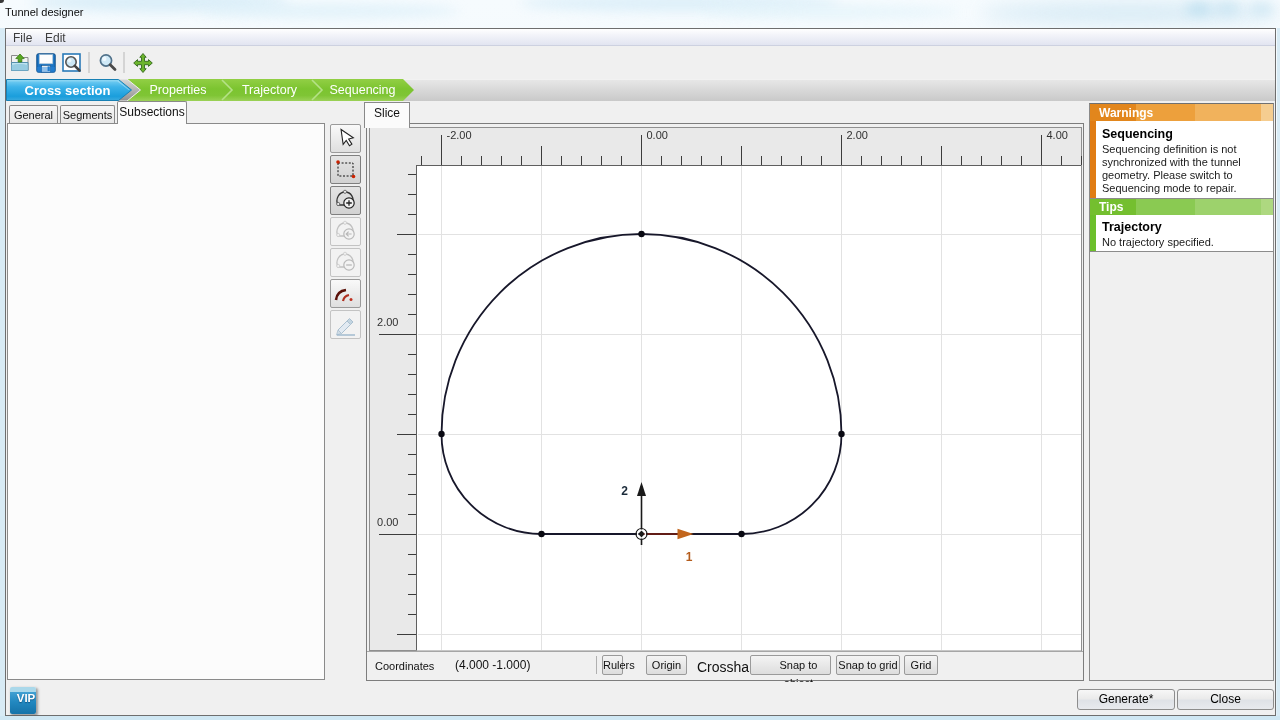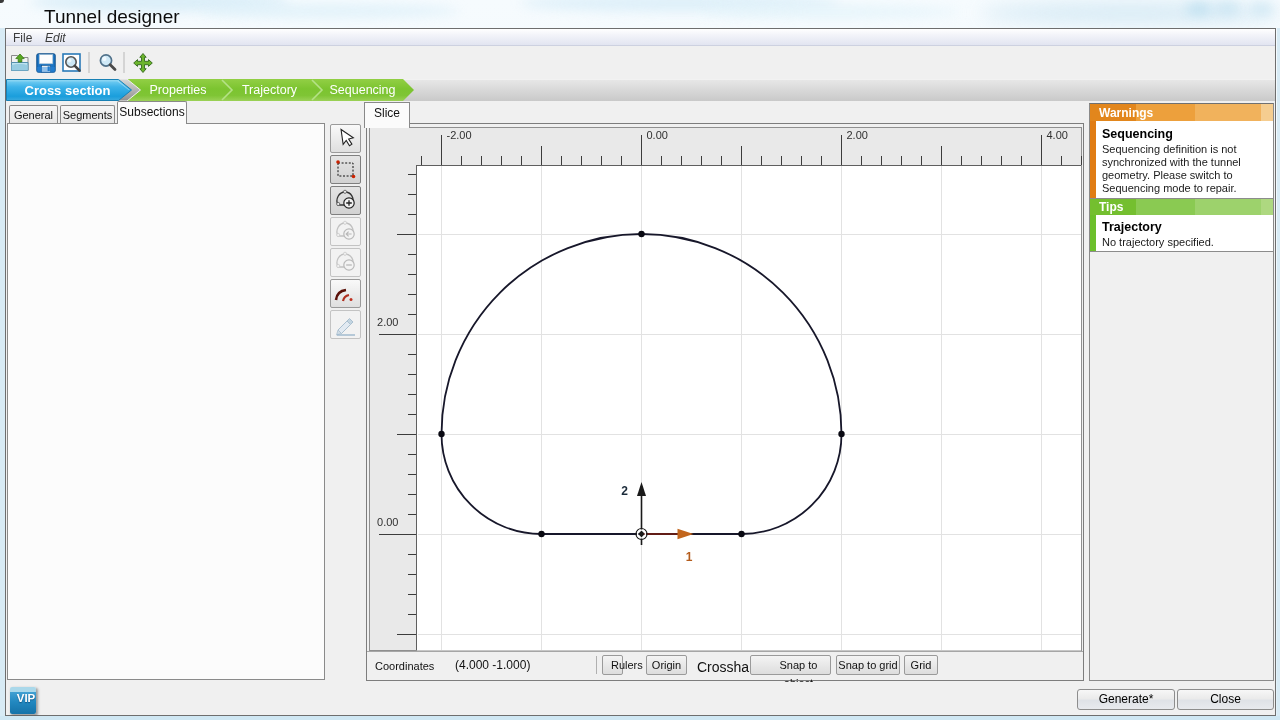--- a/index.html
+++ b/index.html
@@ -3,21 +3,21 @@
 <meta charset="utf-8">
 <style>
 * { margin:0; padding:0; box-sizing:border-box; }
 html,body { width:1280px; height:720px; overflow:hidden; font-family:"Liberation Sans", sans-serif; }
 .abs { position:absolute; }
 #win { position:absolute; left:0; top:0; width:1280px; height:720px;
   background:linear-gradient(180deg,#f6fbfe 0%,#eef7fc 55%,#e2f1f9 100%); }
 #edgeL { position:absolute; left:0; top:28px; width:5px; height:692px; background:#d8ebf5; }
 #edgeR { position:absolute; left:1277px; top:28px; width:3px; height:692px; background:#d8ebf5; }
 .cloud { position:absolute; border-radius:50%; filter:blur(6px); }
-#title { position:absolute; left:5px; top:6px; font-size:19px; color:#0c0c0c;margin-left:39px; }
+#title { position:absolute; left:5px; top:6px; font-size:11px; color:#0c0c0c; }
 #client { position:absolute; left:5px; top:28px; width:1271px; height:688px;
   background:#f0f0f0; border:1px solid #6e6e6e; }
 #menubar { position:absolute; left:6px; top:29px; width:1269px; height:17px;
   background:linear-gradient(180deg,#ffffff 0%,#f2f3f9 40%,#e2e5f1 100%);
   border-bottom:1px solid #cdd1e0; }
 .menuitem { position:absolute; top:2px; font-size:12px; color:#3c3c3c; }
 #crumbbar { position:absolute; left:6px; top:79px; width:1269px; height:22px; }
 .tab { position:absolute; font-size:11px; color:#111;
   background:linear-gradient(180deg,#f6f6f6,#e6e6e6);
   border:1px solid #898989; border-bottom:none; border-radius:2px 2px 0 0; text-align:center; }
@@ -54,21 +54,21 @@
   <div class="cloud" style="left:1186px;top:3px;width:26px;height:12px;background:#bcdff0;opacity:0.9;"></div>
   <div class="cloud" style="left:1214px;top:2px;width:26px;height:13px;background:#c4e2f1;opacity:0.75;"></div>
   <div class="cloud" style="left:1250px;top:3px;width:24px;height:12px;background:#c8e4f2;opacity:0.75;"></div>
   <div id="title">Tunnel designer</div>
   <div class="abs" style="left:0;top:0;width:4px;height:3px;background:#3a3a3a;border-bottom-right-radius:3px;"></div>
   <div id="edgeL"></div>
     <div id="edgeR"></div>
   <div id="client"></div>
   <div id="menubar">
     <div class="menuitem" style="left:7px;">File</div>
-    <div class="menuitem" style="left:39px;font-style:italic;">Edit</div>
+    <div class="menuitem" style="left:39px;">Edit</div>
   </div>
   <svg id="toolbar-icons" class="abs" style="left:6px;top:47px;" width="160" height="31" viewBox="0 0 160 31">
 
     <g transform="translate(4,6)">
       <path d="M1.5 2.5 h6 l2 2 h8.5 v13 h-16.5 z" fill="#f2f2f2" stroke="#8a8a8a"></path>
       <path d="M1.5 9.5 h16.5 v8 h-16.5 z" fill="#bfe3ef" stroke="#5590b0"></path>
       <path d="M1.5 12 c4 -1.5 12 -1.5 16.5 0 v5.5 h-16.5 z" fill="#8ec6dd" opacity="0.8"></path>
       <path d="M10 1 l4.2 4.6 h-2.4 v3.4 h-3.6 v-3.4 h-2.4 z" fill="#58a822" stroke="#3a7a12" stroke-width="0.8"></path>
     </g>
 
@@ -311,21 +311,21 @@
     </g>
 
     <circle cx="274.5" cy="409" r="5.5" fill="none" stroke="#1a1a1a" stroke-width="1.2"></circle>
     <circle cx="274.5" cy="409" r="3.9" fill="none" stroke="#ffffff" stroke-width="1.4"></circle>
     <circle cx="274.5" cy="409" r="2.4" fill="#1a1a1a"></circle>
   </svg>
   <div id="statusbar"></div>
   <div class="abs" style="left:375px;top:660px;font-size:11px;color:#111;">Coordinates</div>
   <div class="abs" style="left:455px;top:658px;font-size:12px;color:#111;text-align:center;">(4.000 -1.000)</div>
   <div class="abs" style="left:596px;top:656px;width:1px;height:18px;background:#b0b0b0;"></div>
-  <div class="sbtn" style="left:602px;width:21px;padding-left:8px;">Rulers</div>
+  <div class="sbtn" style="left:602px;width:21px;">Rulers</div>
   <div class="sbtn" style="left:646px;width:41px;">Origin</div>
   <div class="abs" style="left:697px;top:659px;font-size:14px;color:#111;">Crosshair</div>
   <div class="sbtn" style="left:750px;width:81px;padding-left:16px;">Snap to object</div>
   <div class="sbtn" style="left:836px;width:64px;">Snap to grid</div>
   <div class="sbtn" style="left:904px;width:34px;">Grid</div>
   <div id="rightpanel"></div>
   <div class="abs" style="left:1090px;top:104px;width:183px;height:17px;background:linear-gradient(90deg,#e2861c 0,#e2861c 46px,#eda03c 46px,#eda03c 105px,#f1b25c 105px,#f1b25c 171px,#f5cd90 171px);"></div>
   <div class="abs" style="left:1099px;top:106px;font-size:12px;font-weight:bold;color:#fff;">Warnings</div>
   <div class="abs" style="left:1090px;top:121px;width:6px;height:77px;background:#e07c14;"></div>
   <div class="abs" style="left:1096px;top:121px;width:177px;height:77px;background:#fff;"></div>

